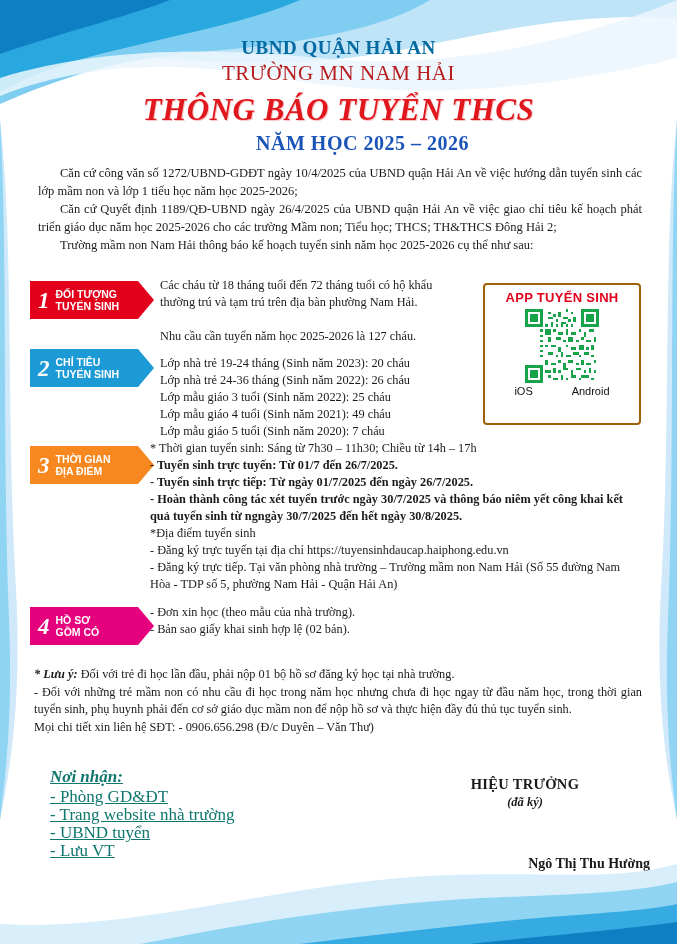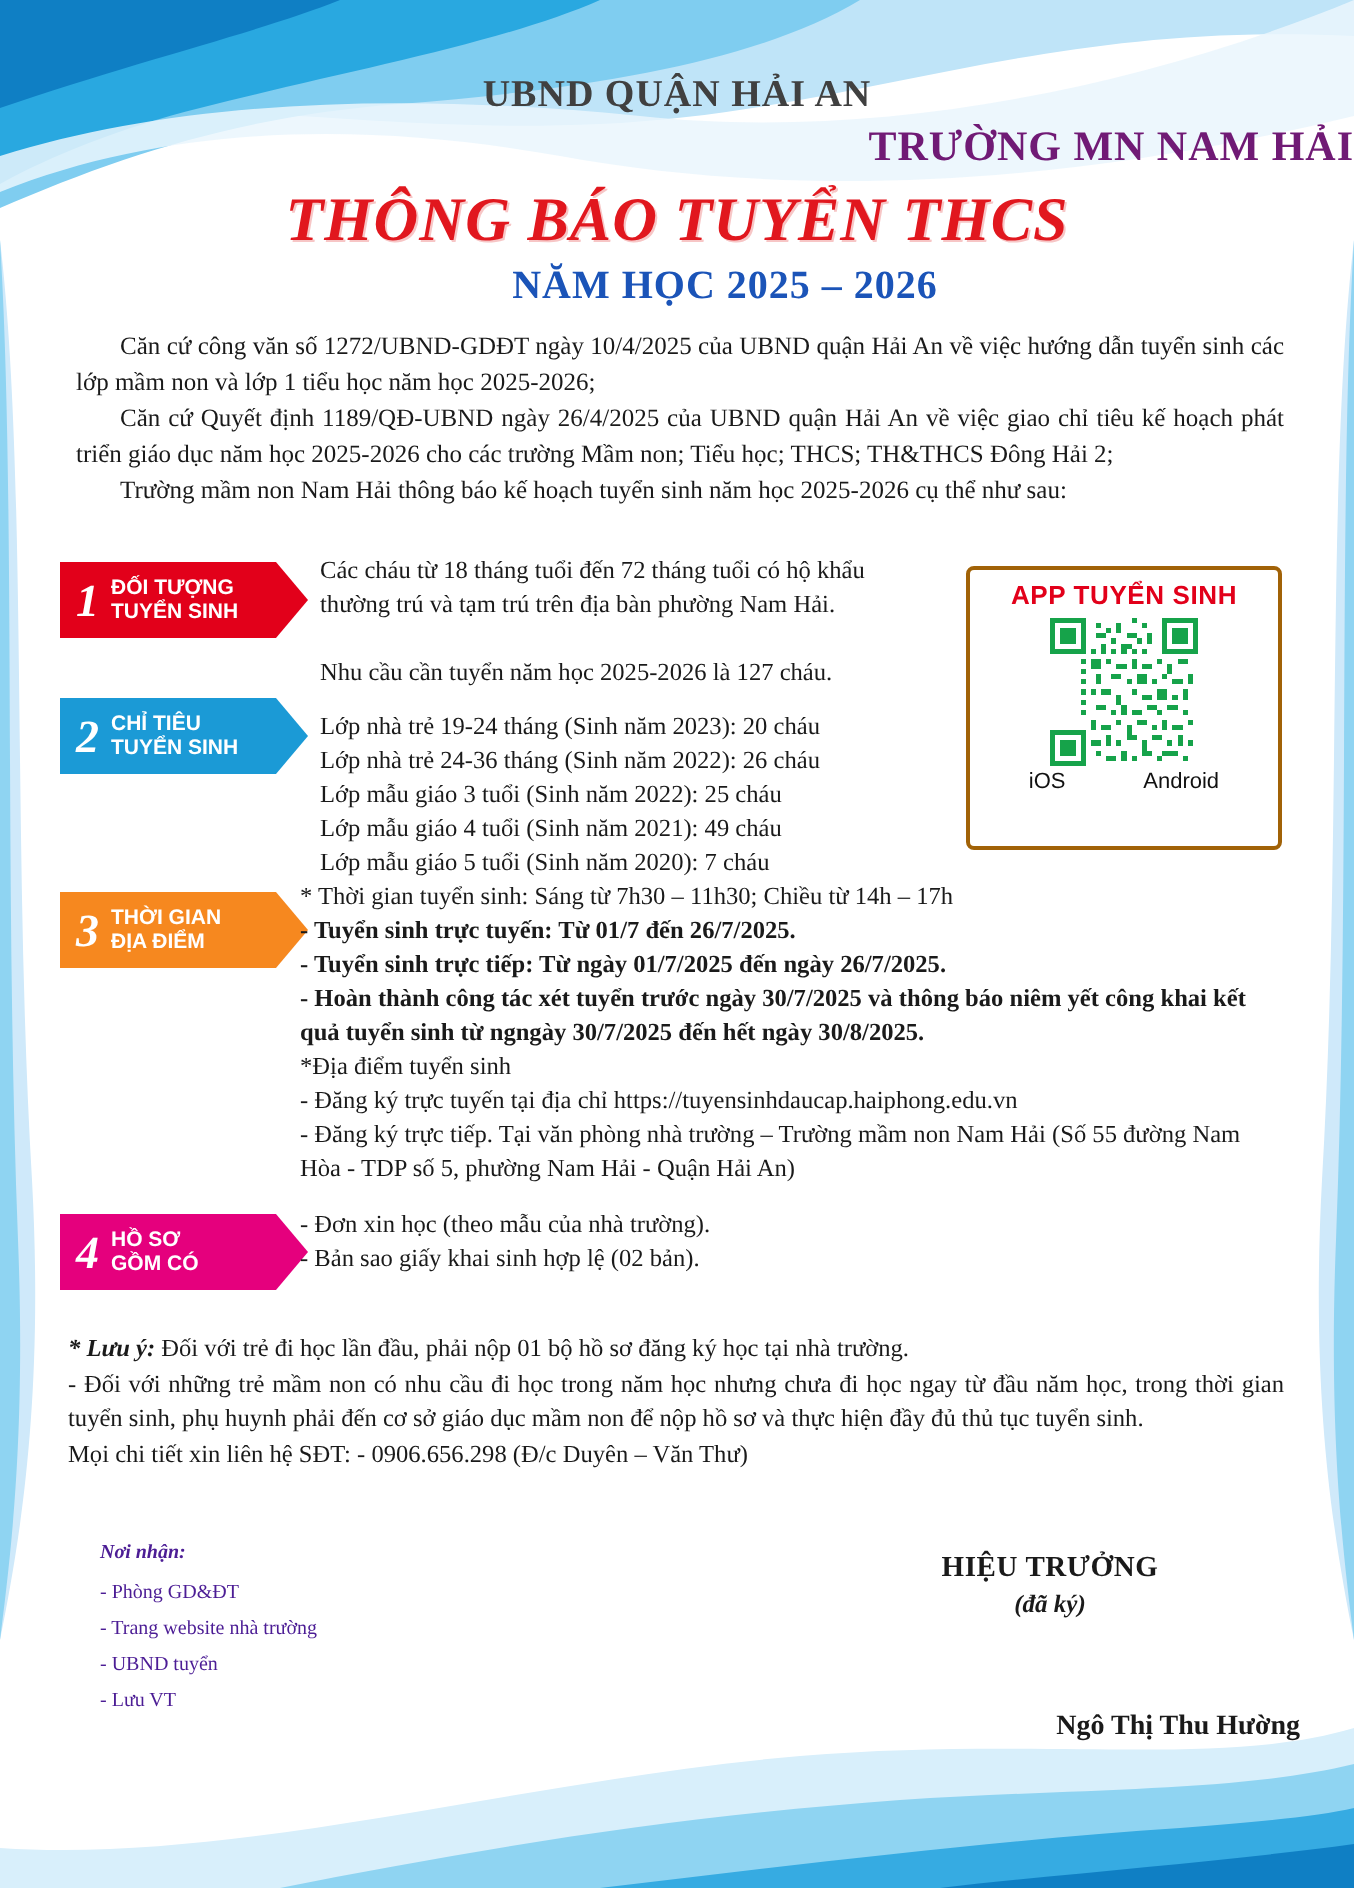--- a/index.html
+++ b/index.html
@@ -55,31 +55,30 @@
   .header {
     position: absolute;
     top: 36px;
     left: 0;
     width: 677px;
     text-align: center;
   }
   .hdr-line1 {
     font-size: 19px;
     font-weight: bold;
-    color: #404040;
+    color: #0369a1;
     letter-spacing: 0.5px;
     line-height: 24px;
   }
   .hdr-line2 {
     font-size: 21px;
-    font-weight: bold;
-    color: #701a75;
+    font-weight: normal;
+    color: #b91c1c;
     letter-spacing: 0.5px;
     line-height: 26px;
-    text-align: right;
   }
   .hdr-title {
     font-size: 31px;
     font-weight: bold;
     font-style: italic;
     color: #e1171e;
     letter-spacing: 0.5px;
     line-height: 40px;
     margin-top: 4px;
     text-shadow: 1px 1px 0 #f7c6c6;
@@ -214,23 +213,24 @@
     font-weight: bold;
     font-style: italic;
   }
   .note p { margin: 0; }
   
   .recv {
     position: absolute;
     top: 768px;
     left: 50px;
     width: 230px;
-    font-size: 10px;
+    font-size: 17px;
     line-height: 18px;
-    color: #4c1d95;
+    color: #0f766e;
+    text-decoration: underline;
   }
   .recv .rt {
     font-weight: bold;
     font-style: italic;
     margin-bottom: 2px;
   }
   .sign {
     position: absolute;
     top: 776px;
     left: 400px;

